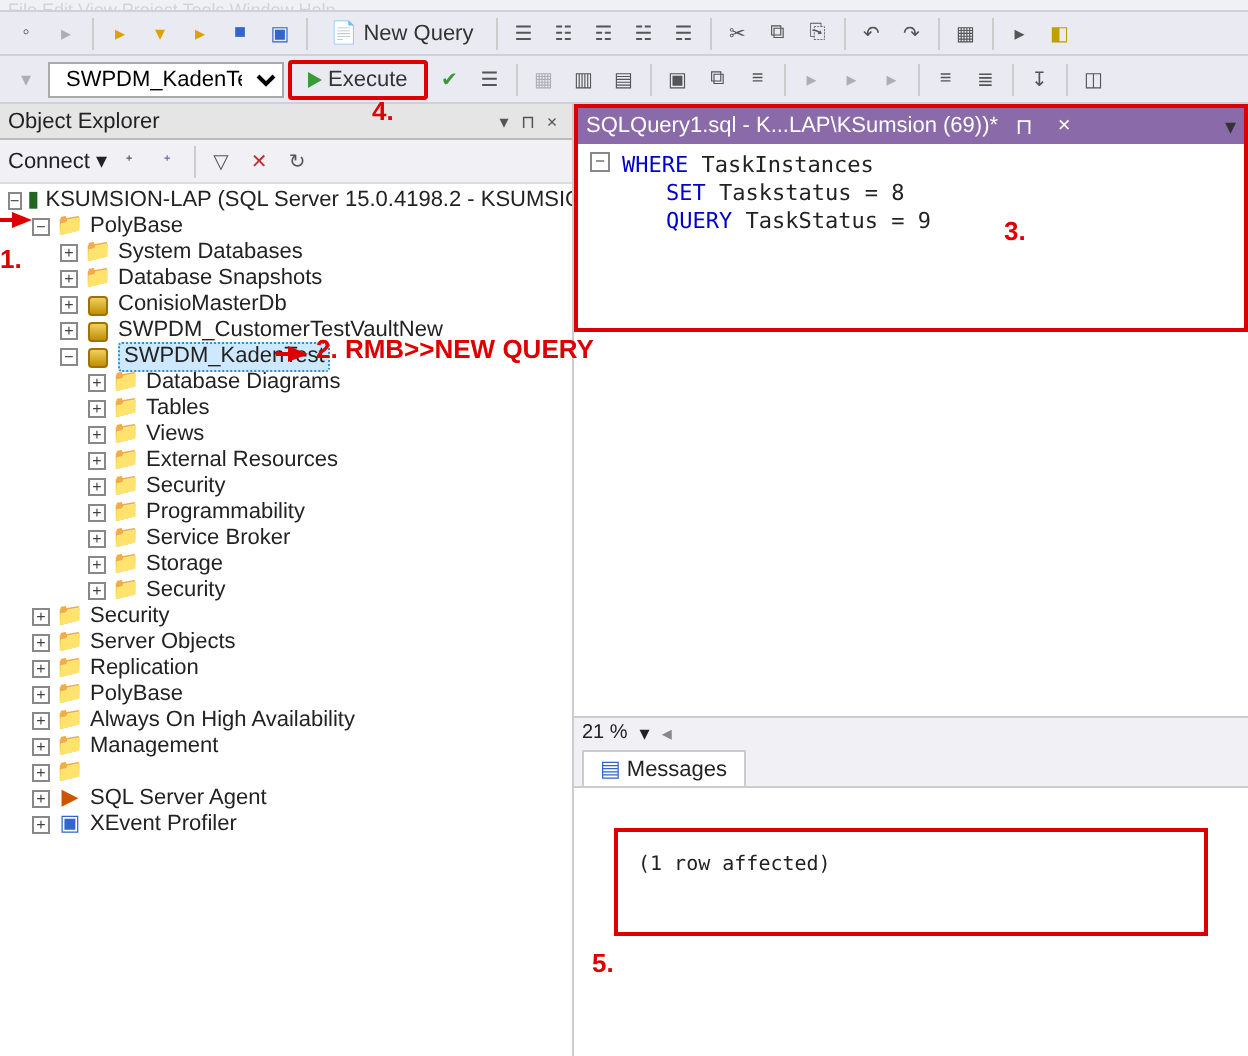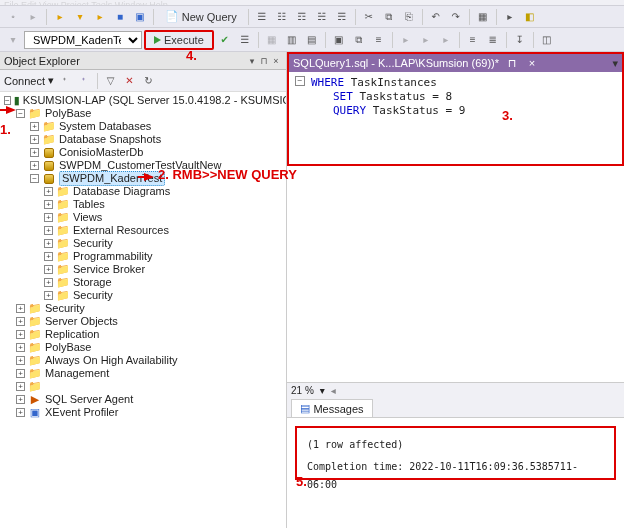--- a/index.html
+++ b/index.html
@@ -195,21 +195,21 @@
     gap: 3px;
     padding: 2px 8px;
     background: #fff;
     border: 1px solid #ccc;
     border-bottom: none;
     font-size: 11px;
   }
   .msg-body {
     border: 2px solid #d00;
     background: #fff;
-    margin: 8px;
+    margin: 20px;
     padding: 8px 10px;
     font-family: Consolas, monospace;
     font-size: 10px;
     line-height: 18px;
     height: 54px;
   }
   .bottom-gap { height: 40px; background: #fff; }
 
   
   .anno {
@@ -488,21 +488,20 @@
     </div>
     <div class="msg-tab-row">
       <div class="msg-tab">
         <span style="color:#3366cc">▤</span>
         <span>Messages</span>
       </div>
     </div>
     <div class="msg-body">
       <div>(1 row affected)</div>
       <div style="height:4px"></div>
-      <div>Completion time: 2022-10-11T16:09:36.5385711-06:00</div>
     </div>
     <div class="bottom-gap"></div>
   </div>
 </div>
 
 <div class="arrow-r" style="left:6px; top:106px"></div>
 <div class="anno" style="left:0px; top:122px">1.</div>
 
 <div class="arrow-r" style="left:144px; top:173px"></div>
 <div class="anno" style="left:158px; top:167px">

